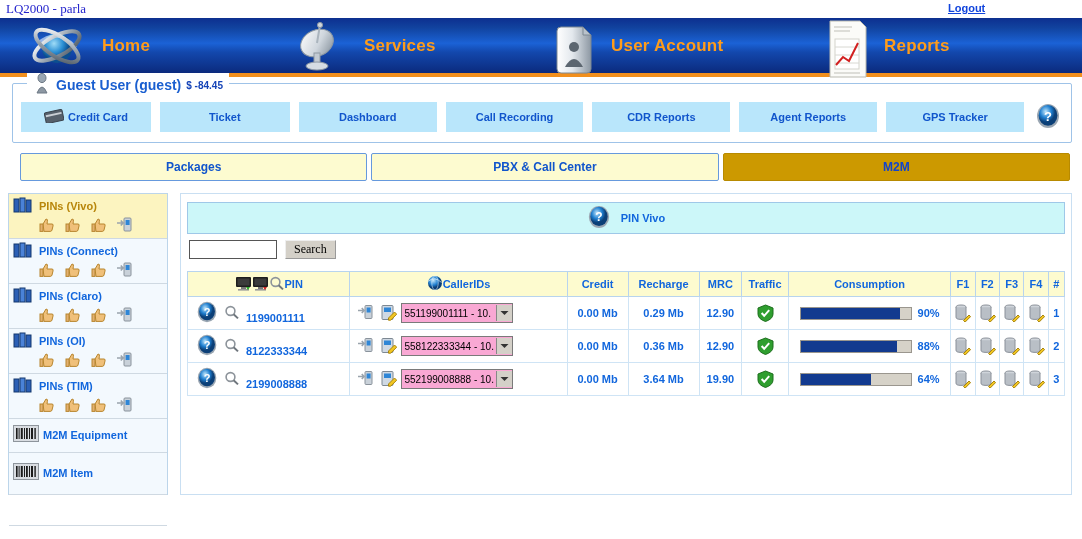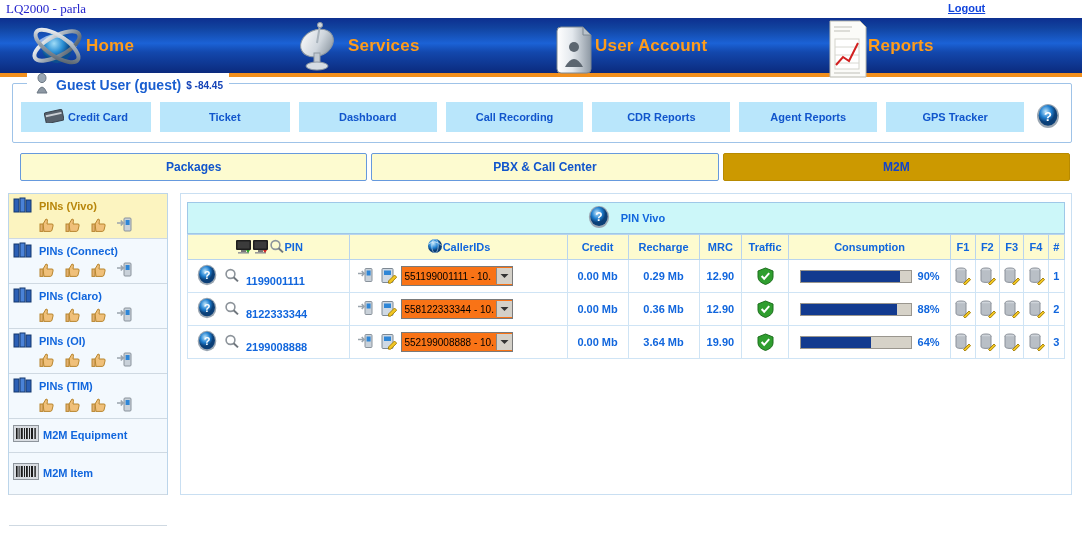--- a/index.html
+++ b/index.html
@@ -30,21 +30,21 @@
   }
 
   
   .navbar{
     position:relative;height:59px;width:1082px;
     background:linear-gradient(to bottom,#0d2f8f 0%,#11439f 18%,#1b62d6 46%,#1348ad 62%,#0b2a7d 100%);
     border-bottom:4px solid #f28f1c;
     box-sizing:border-box;
   }
   .navitem{
-    position:absolute;top:0;height:55px;display:flex;align-items:center;
+    position:absolute;top:0;height:55px;display:flex;align-items:center;gap:16px;
   }
   .navitem .label{
     color:#ff9c1a;font-size:17px;font-weight:bold;
     font-family:"Liberation Sans", sans-serif;
     letter-spacing:.2px;
   }
   .navicon{display:inline-block;position:relative;}
 
   
   .ic-globe{width:58px;height:58px;}
@@ -144,21 +144,21 @@
   th.flink{width:24px;}
   th.flink span{}
   th.hash{width:16px;}
   td.mrc{background:#c8c87a;color:#1144bb;}
   td.num{color:#1166dd;}
 
   .cell-pin{display:flex;align-items:center;gap:6px;padding-left:6px;}
   .pin-num{color:#1166dd;font-size:11px;font-weight:bold;align-self:flex-end;margin-bottom:1px;}
   .cell-cid{display:flex;align-items:center;gap:4px;padding-left:6px;}
   .sel-fake{
-    width:110px;height:18px;border:1px solid #7a7a7a;background:#f97316;
+    width:110px;height:18px;border:1px solid #7a7a7a;background:#f9a8d4;
     display:flex;align-items:center;justify-content:space-between;
     font-family:"Liberation Sans",sans-serif;font-size:10px;color:#000;
     font-weight:normal;overflow:hidden;
   }
   .sel-fake .txt{padding-left:2px;white-space:nowrap;overflow:hidden;}
   .sel-arrow{
     width:15px;height:16px;background:#d4d0c8;border-left:1px solid #888;
     display:flex;align-items:center;justify-content:center;flex:0 0 15px;
   }
   .bar-wrap{display:flex;align-items:center;gap:6px;justify-content:center;}
@@ -564,20 +564,24 @@
               </radialGradient>
             </defs>
           <ellipse cx="13" cy="13" rx="11" ry="12" fill="#9aa6b2"></ellipse>
           <ellipse cx="13" cy="12.4" rx="9.4" ry="10.4" fill="url(#hq2)"></ellipse>
           <text x="13" y="17.5" font-size="13" font-weight="bold" fill="#ffffff" text-anchor="middle" font-family="Liberation Sans, sans-serif">?</text>
         </svg>
       </span>
       <span class="ptxt">PIN Vivo</span>
     </div>
 
+    <div class="searchrow">
+      <input class="searchinput" type="text" value="" placeholder="" style="">
+      <button class="searchbtn">Search</button>
+    </div>
 
     <table class="grid">
       <colgroup>
         <col style="width:160px">
           <col style="width:214px">
           <col style="width:60px">
         <col style="width:70px">
           <col style="width:42px">
           <col style="width:46px">
         <col style="width:160px">

